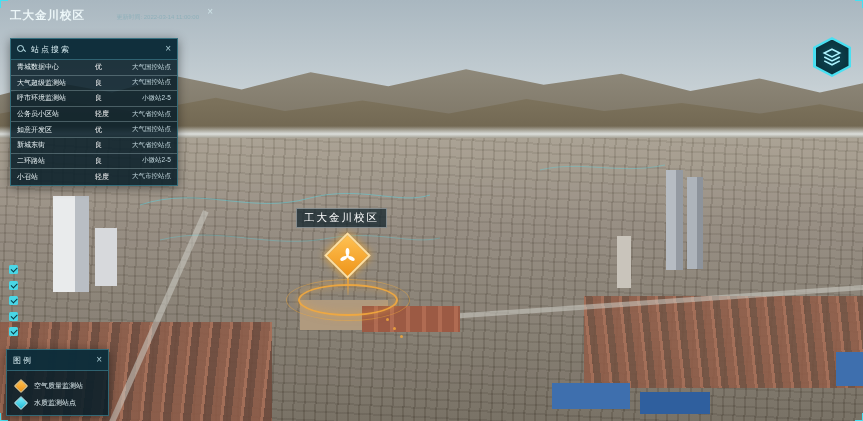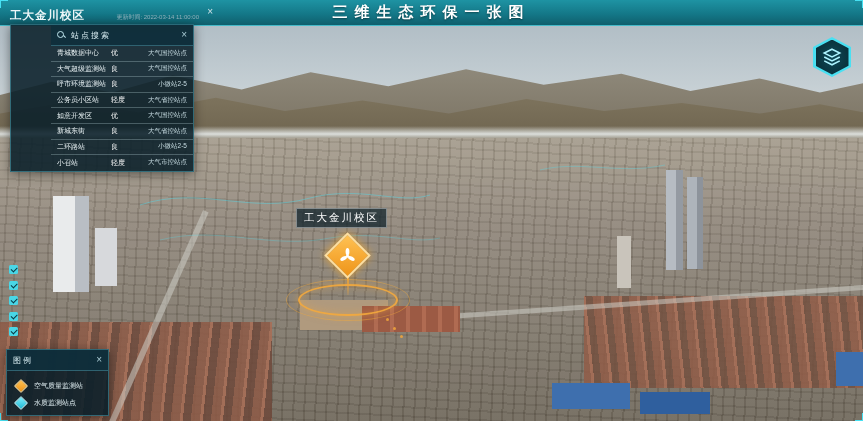--- a/index.html
+++ b/index.html
@@ -50,21 +50,21 @@
 
   
   #titlebar{position:absolute;left:0;top:0;width:100%;height:26px;
       background:linear-gradient(#1e93a3,#147888 55%,#0f5f6d);
       border-bottom:1px solid rgba(120,235,248,.45);
       display:flex;align-items:center;justify-content:center;}
   #titlebar .t{font-size:15px;font-weight:bold;color:#fff;letter-spacing:7px;
       text-shadow:0 1px 2px rgba(0,0,0,.45);}
 
   
-  #station-panel{left:10px;top:24px;width:184px;padding-left:40px;}
+  #station-panel{left:10px;top:38px;width:168px;}
   .sicon{position:relative;width:9px;height:9px;}
   .sicon::before{content:"";position:absolute;left:0;top:0;width:5px;height:5px;
       border:1.2px solid #bfe6ee;border-radius:50%;}
   .sicon::after{content:"";position:absolute;left:5.5px;top:5.5px;width:3px;height:1.2px;
       background:#bfe6ee;transform:rotate(45deg);}
   #station-panel .ptitle{margin-left:5px;}
   .srow{display:flex;align-items:center;height:15.6px;padding:0 6px;
       border-bottom:1px solid rgba(205,232,238,.28);font-size:7px;color:#ecf5f7;cursor:pointer;}
   .srow:last-child{border-bottom:none;}
   .srow .nm{flex:1;white-space:nowrap;overflow:hidden;}
@@ -186,23 +186,20 @@
       <svg width="18" height="18" viewBox="0 0 20 20">
         <ellipse cx="10" cy="5" rx="2.1" ry="4" fill="#fff"></ellipse>
         <ellipse cx="10" cy="5" rx="2.1" ry="4" fill="#fff" transform="rotate(120 10 10)"></ellipse>
         <ellipse cx="10" cy="5" rx="2.1" ry="4" fill="#fff" transform="rotate(240 10 10)"></ellipse>
         <circle cx="10" cy="10" r="1.8" fill="#fff"></circle>
       </svg>
     </div>
     <div id="marker-label">工大金川校区</div>
   </div>
 
-  <div id="titlebar">
-    <div class="t">三维生态环保一张图</div>
-  </div>
 
   <div id="station-panel" class="panel">
     <div class="phead">
       <span class="sicon"></span>
       <span class="ptitle">站点搜索</span>
       <span class="close">×</span>
     </div>
     <div id="station-rows">
         <div class="srow">
           <span class="nm">青城数据中心</span>

